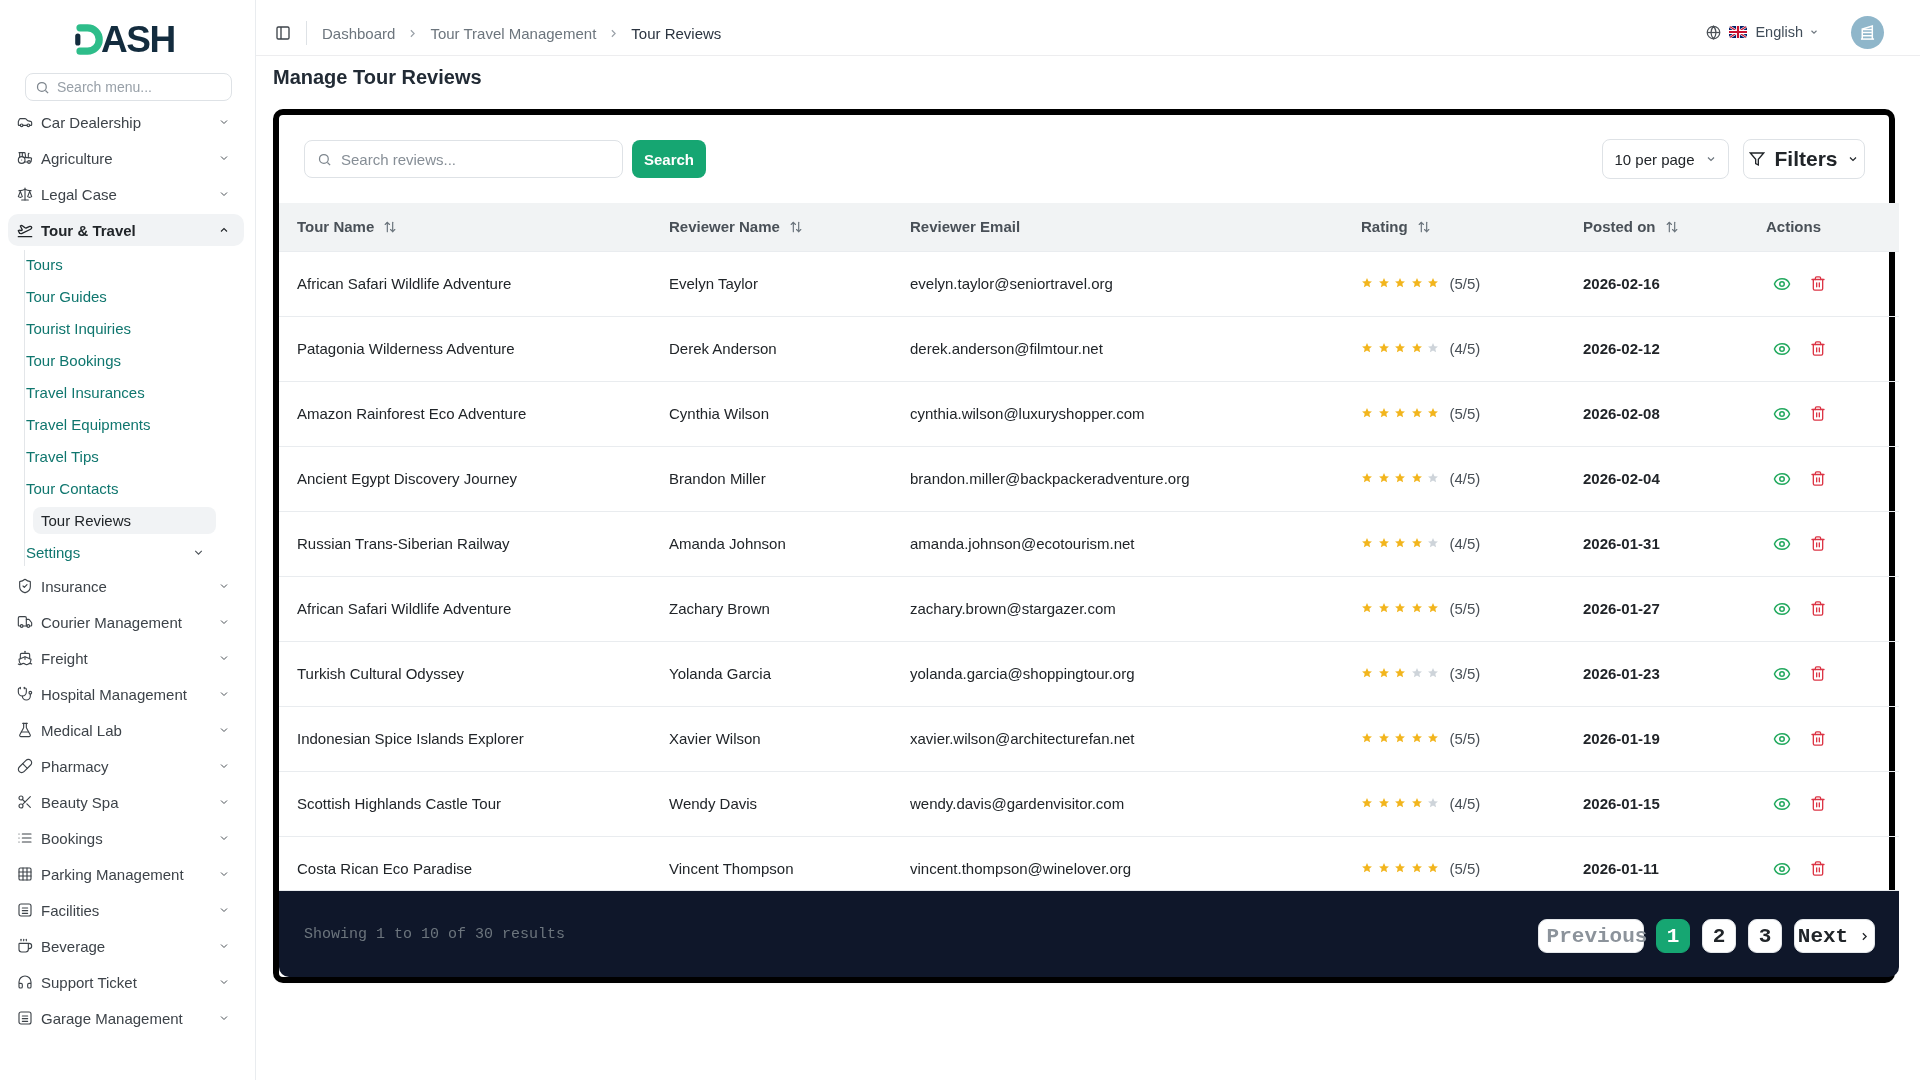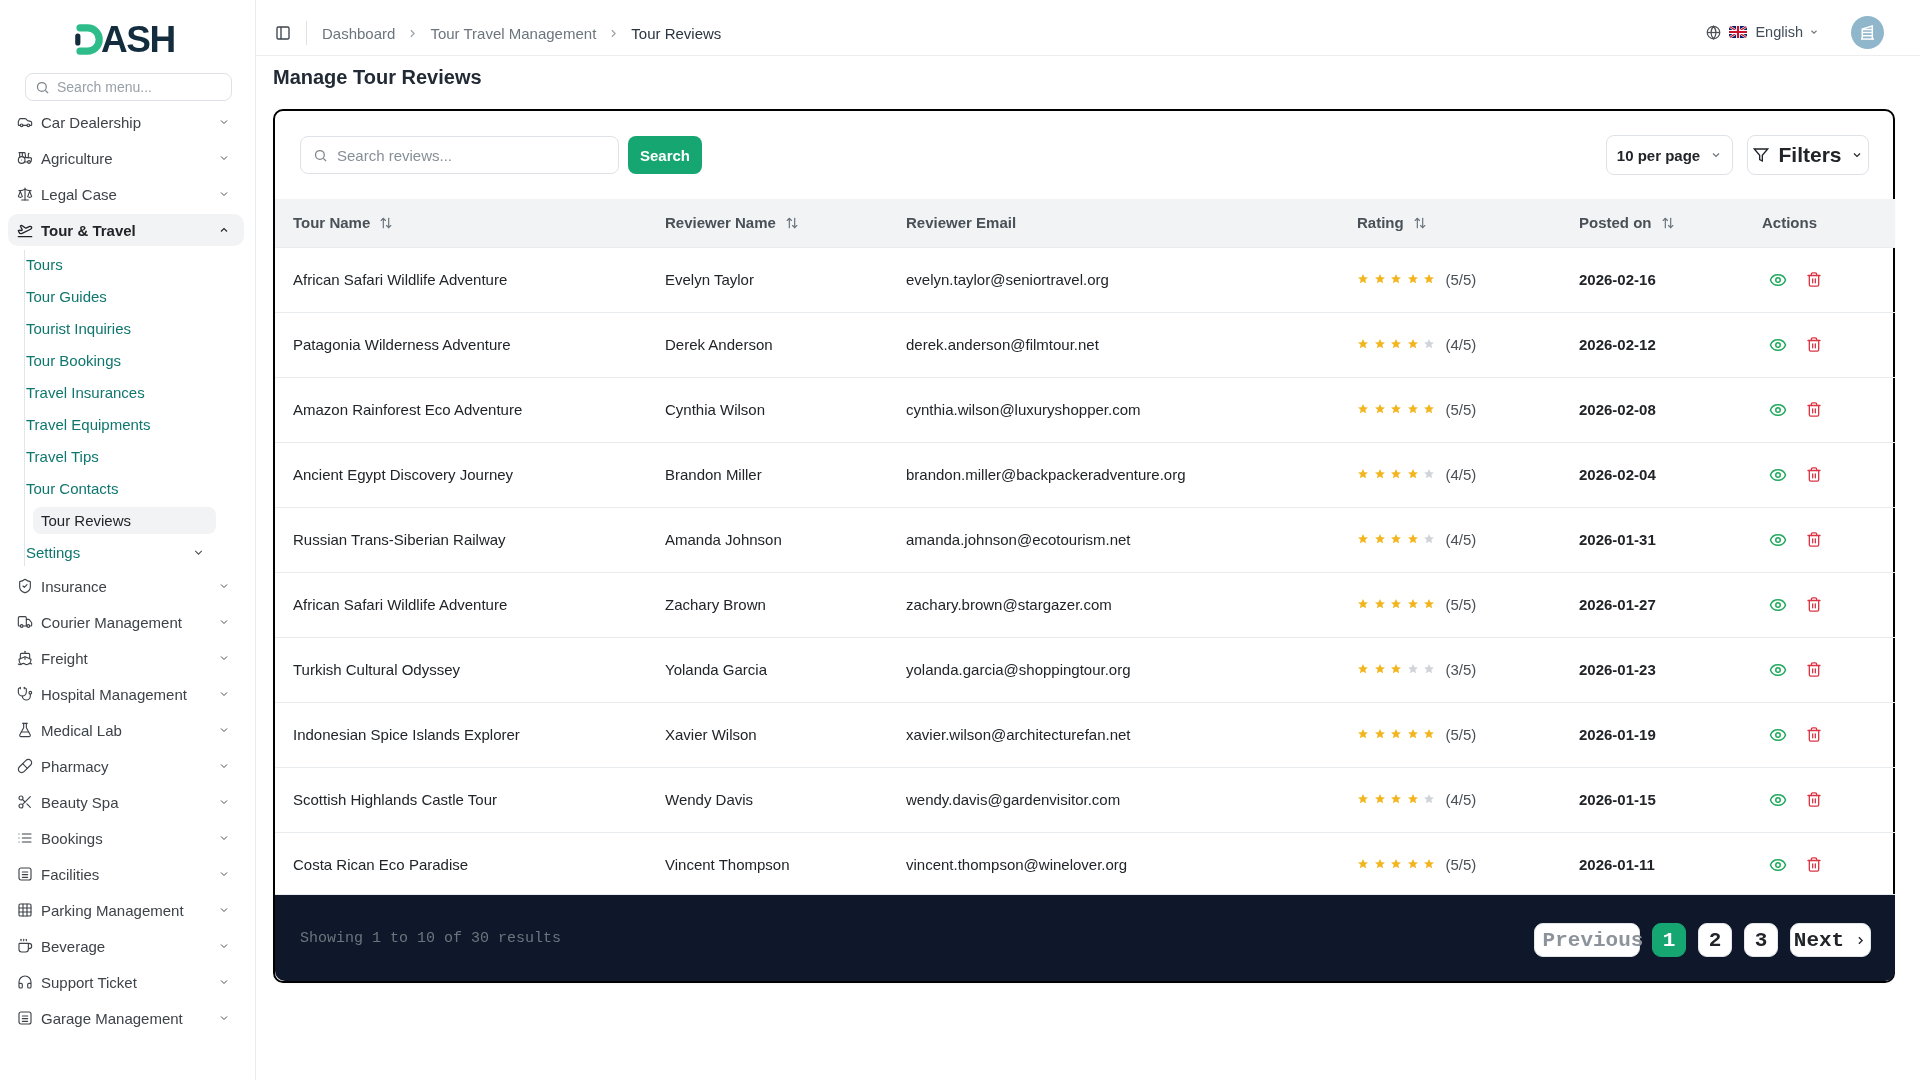--- a/index.html
+++ b/index.html
@@ -18,26 +18,26 @@
 .submenu:before { content:""; position:absolute; left:24px; top:2px; bottom:2px; width:1px; background:#e3e6e9; }
 .smi { height:32px; display:flex; align-items:center; padding-left:2px; font-size:15px; color:#0f766e; position:relative; }
 .smi.sel { background:#f1f3f5; border-radius:8px; height:27px; margin:2.5px 40px 2.5px 9px; padding-left:8px; color:#212529; }
 .smi .chev { position:absolute; right:51px; }
 .topbar { position:fixed; left:256px; top:0; width:1664px; height:56px; background:#fff; border-bottom:1px solid #ededef; z-index:4; }
 .crumbs { position:absolute; left:19px; top:9px; height:48px; display:flex; align-items:center; gap:11px; font-size:15px; color:#6c757d; }
 .crumbs .cur { color:#2b3440; }
 .vline { width:1px; height:24px; background:#dee2e6; margin:0 4px; }
 .topright { position:absolute; right:36px; top:8px; height:48px; display:flex; align-items:center; gap:8px; }
 .h1 { position:absolute; left:273px; top:66px; font-size:20px; font-weight:bold; color:#222b35; }
-.card { position:absolute; left:273px; top:109px; width:1622px; height:874px; background:#fff; border:2px solid #000000; border-radius:10px; box-shadow:0 1px 2px rgba(0,0,0,0.03); }
+.card { position:absolute; left:273px; top:109px; width:1622px; height:874px; background:#fff; border:6px solid #000000; border-radius:10px; box-shadow:0 1px 2px rgba(0,0,0,0.03); }
 .controls { position:absolute; left:0; top:0; width:100%; height:88px; }
 .inp { position:absolute; left:25px; top:25px; width:319px; height:38px; border:1px solid #dee2e6; border-radius:8px; display:flex; align-items:center; padding-left:12px; gap:9px; }
 .inp span { font-size:15px; color:#868e96; }
 .btn-search { position:absolute; left:353px; top:25px; width:74px; height:38px; background:#16a672; color:#fff; font-size:15px; font-weight:bold; border-radius:8px; display:flex; align-items:center; justify-content:center; }
-.per-page { position:absolute; right:160px; top:24px; width:127px; height:40px; border:1px solid #dee2e6; border-radius:8px; display:flex; align-items:center; justify-content:center; gap:10px; font-size:15px; font-weight:bold; color:#212529; }
+.per-page { position:absolute; right:160px; top:24px; width:127px; height:40px; border:1px solid #dee2e6; border-radius:8px; display:flex; align-items:center; justify-content:center; gap:10px; font-size:15px; font-weight:normal; color:#212529; }
 .btn-filters { position:absolute; right:24px; top:24px; width:122px; height:40px; border:1px solid #dee2e6; border-radius:8px; display:flex; align-items:center; justify-content:center; gap:9px; font-size:21px; font-weight:bold; color:#212529; }
 table.tbl { position:absolute; top:88px; left:0; width:1620px; border-collapse:collapse; table-layout:fixed; }
 .tbl th { background:#f1f3f4; height:48px; text-align:left; padding-left:18px; font-size:15px; color:#495057; font-weight:bold; }
 .tbl td { height:65px; padding-left:18px; font-size:15px; color:#212529; border-top:1px solid #e9ecef; }
 .thx { display:flex; align-items:center; gap:8px; }
 .stars { display:flex; align-items:center; gap:4.5px; }
 .rt { margin-left:6px; color:#495057; }
 .date { font-weight:bold; }
 .act { display:flex; align-items:center; gap:19px; margin-left:7px; }
 .footer { position:absolute; left:0; bottom:0; width:1620px; height:87px; background:#0f172a; border-top:1px solid #e9ecef; border-radius:0 0 10px 10px;font-family:Liberation Mono, monospace; }
@@ -272,42 +272,42 @@
           </svg>
         </span>
         <span class="lbl">Bookings</span>
         <svg class="chev" width="13" height="13" viewBox="0 0 24 24" fill="none" stroke="#4b5157" stroke-width="2">
           <path d="M6 9l6 6 6-6"></path>
         </svg>
       </div>
 <div class="mi">
         <span class="ic">
           <svg width="16" height="16" viewBox="0 0 24 24" fill="none" stroke="#3d4349" stroke-width="1.7" stroke-linecap="round" stroke-linejoin="round">
-            <rect x="3" y="3" width="18" height="18" rx="3"></rect>
-            <path d="M8 9h8"></path>
-            <path d="M8 13h8"></path>
-            <path d="M8 17h8"></path>
-          </svg>
-        </span>
-        <span class="lbl">Facilities</span>
-        <svg class="chev" width="13" height="13" viewBox="0 0 24 24" fill="none" stroke="#4b5157" stroke-width="2">
-          <path d="M6 9l6 6 6-6"></path>
-        </svg>
-      </div>
-<div class="mi">
-        <span class="ic">
-          <svg width="16" height="16" viewBox="0 0 24 24" fill="none" stroke="#3d4349" stroke-width="1.7" stroke-linecap="round" stroke-linejoin="round">
             <rect width="18" height="18" x="3" y="3" rx="2"></rect>
             <path d="M3 9h18"></path>
             <path d="M3 15h18"></path>
             <path d="M9 3v18"></path>
             <path d="M15 3v18"></path>
           </svg>
         </span>
         <span class="lbl">Parking Management</span>
+        <svg class="chev" width="13" height="13" viewBox="0 0 24 24" fill="none" stroke="#4b5157" stroke-width="2">
+          <path d="M6 9l6 6 6-6"></path>
+        </svg>
+      </div>
+<div class="mi">
+        <span class="ic">
+          <svg width="16" height="16" viewBox="0 0 24 24" fill="none" stroke="#3d4349" stroke-width="1.7" stroke-linecap="round" stroke-linejoin="round">
+            <rect x="3" y="3" width="18" height="18" rx="3"></rect>
+            <path d="M8 9h8"></path>
+            <path d="M8 13h8"></path>
+            <path d="M8 17h8"></path>
+          </svg>
+        </span>
+        <span class="lbl">Facilities</span>
         <svg class="chev" width="13" height="13" viewBox="0 0 24 24" fill="none" stroke="#4b5157" stroke-width="2">
           <path d="M6 9l6 6 6-6"></path>
         </svg>
       </div>
 <div class="mi">
         <span class="ic">
           <svg width="16" height="16" viewBox="0 0 24 24" fill="none" stroke="#3d4349" stroke-width="1.7" stroke-linecap="round" stroke-linejoin="round">
             <path d="M10 2v2"></path>
             <path d="M14 2v2"></path>
             <path d="M16 8a1 1 0 0 1 1 1v8a4 4 0 0 1-4 4H7a4 4 0 0 1-4-4V9a1 1 0 0 1 1-1h14a4 4 0 1 1 0 8h-1"></path>

